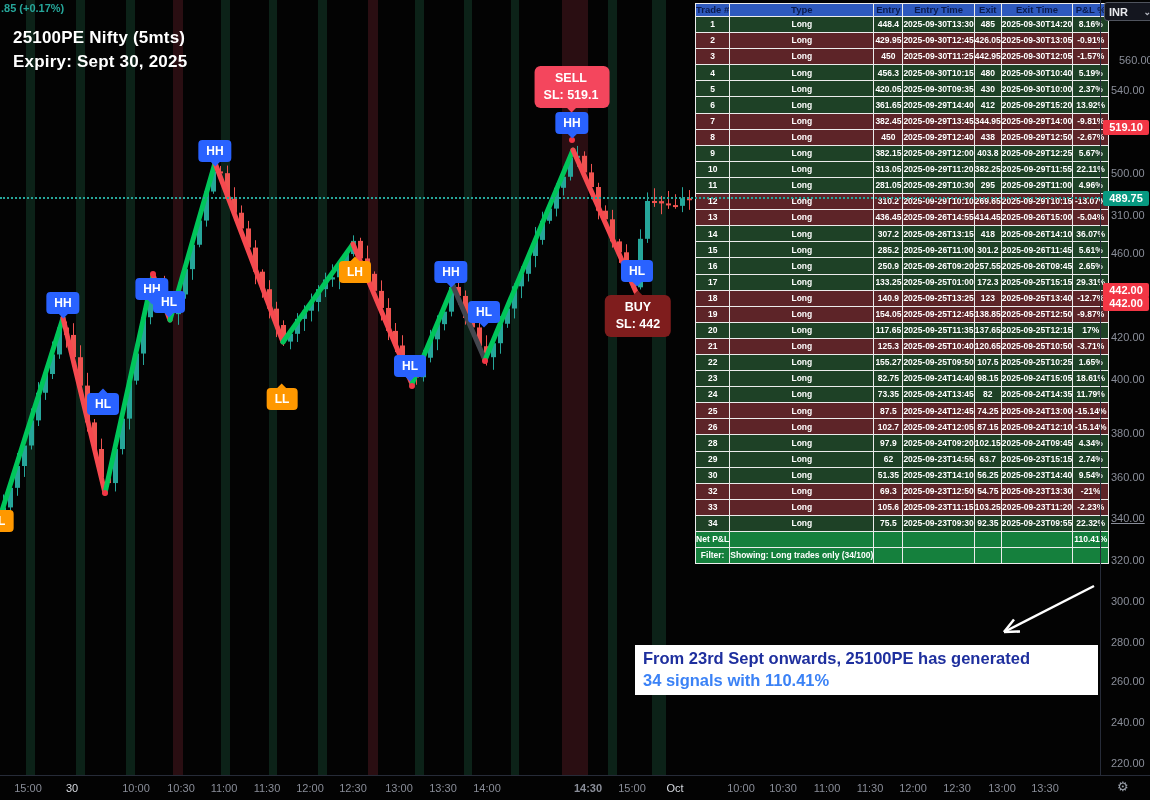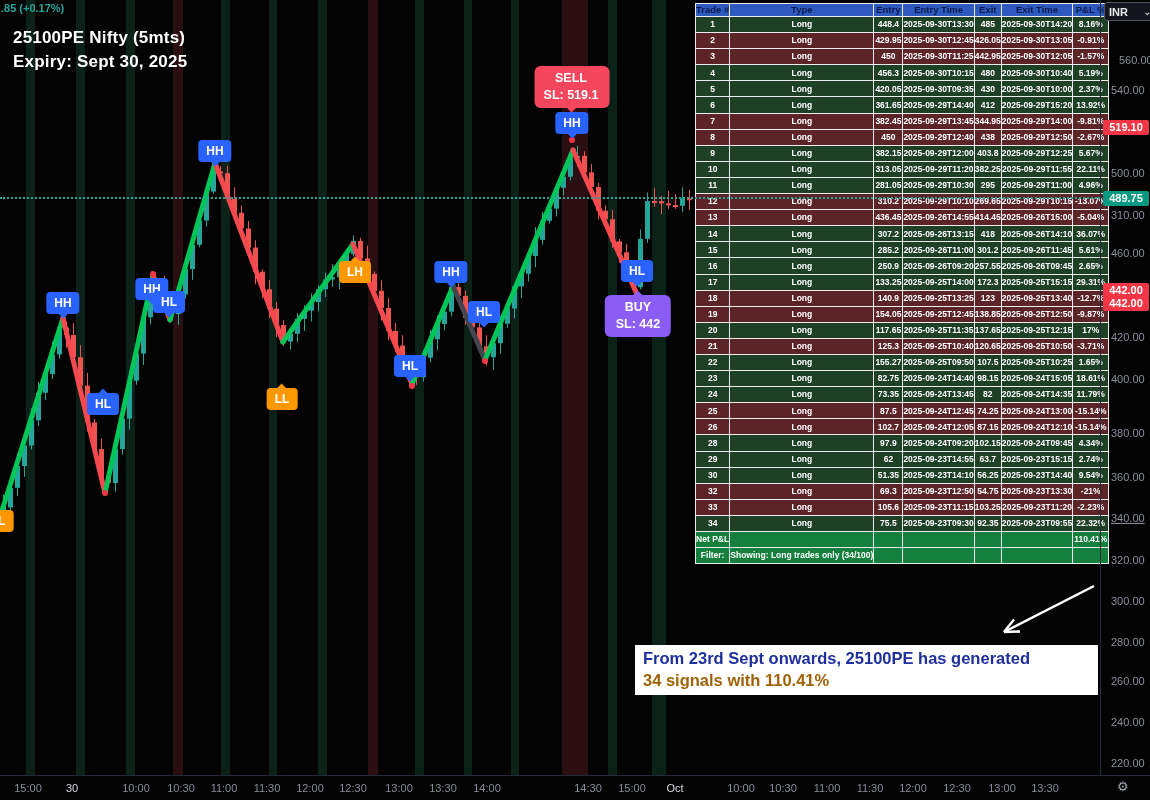--- a/index.html
+++ b/index.html
@@ -20,21 +20,21 @@
   #trade-table td,#trade-table th{border:1.6px solid #ececec;color:#fff;font-size:8.5px;font-weight:700;
               text-align:center;padding:0;height:15.1px;line-height:1;overflow:hidden;white-space:nowrap}
   #trade-table th{background:#2e59be;color:#0b1b4e;font-size:9.5px;height:12px}
   tr.win td{background:#1e4126}
   tr.loss td{background:#5d2428}
   tr.net td,tr.filter td{background:#15803d}
   #annotation{position:absolute;left:635px;top:645px;width:447px;background:#fff;z-index:7;
               padding:2px 8px 4px 8px}
   #annotation div{font-size:16.5px;font-weight:700;line-height:22px;white-space:nowrap}
   #annotation .l1{color:#1e2f9e}
-  #annotation .l2{color:#a16207}
+  #annotation .l2{color:#3b82f6}
   #price-axis{position:absolute;left:1100px;top:0;width:50px;height:775px;border-left:1px solid #262b38;z-index:8}
   .ptick{position:absolute;left:10px;font-size:11px;color:#8a8e99}
   .ptag{position:absolute;left:2px;width:46px;height:15px;border-radius:2px;color:#fff;font-size:11px;
         font-weight:700;text-align:center;line-height:15px;z-index:9}
   #currency-btn{position:absolute;left:3px;top:2px;width:42px;height:17px;background:#14161f;
         border:1px solid #50545e;border-radius:3px;color:#e8e9ed;font-size:11px;font-weight:700;
         display:flex;align-items:center;justify-content:space-between;padding:0 4px;z-index:10;cursor:pointer}
   #currency-btn .chev{font-size:9px;color:#b7bac4}
   #time-axis{position:absolute;left:0;top:775px;width:1150px;height:25px;border-top:1px solid #262b38;z-index:8}
   .ttick{position:absolute;top:6px;transform:translateX(-50%);font-size:11px;color:#8a8e99}
@@ -451,21 +451,21 @@
         <td>250.9</td>
         <td>2025-09-26T09:20</td>
         <td>257.55</td>
         <td>2025-09-26T09:45</td>
         <td>2.65%</td>
       </tr>
       <tr class="win">
         <td>17</td>
         <td>Long</td>
         <td>133.25</td>
-        <td>2025-09-25T14:00</td>
+        <td>2025-09-25T01:00</td>
         <td>172.3</td>
         <td>2025-09-25T15:15</td>
         <td>29.31%</td>
       </tr>
       <tr class="loss">
         <td>18</td>
         <td>Long</td>
         <td>140.9</td>
         <td>2025-09-25T13:25</td>
         <td>123</td>
@@ -657,21 +657,21 @@
     <div class="ttick em" style="left: 72px;">30</div>
     <div class="ttick" style="left: 136px;">10:00</div>
     <div class="ttick" style="left: 181px;">10:30</div>
     <div class="ttick" style="left: 224px;">11:00</div>
     <div class="ttick" style="left: 267px;">11:30</div>
     <div class="ttick" style="left: 310px;">12:00</div>
     <div class="ttick" style="left: 353px;">12:30</div>
     <div class="ttick" style="left: 399px;">13:00</div>
     <div class="ttick" style="left: 443px;">13:30</div>
     <div class="ttick" style="left: 487px;">14:00</div>
-    <div class="ttick" style="left: 588px;">14:30</div>
+    <div class="ttick" style="left: 588px; font-weight: bold;">14:30</div>
     <div class="ttick" style="left: 632px;">15:00</div>
     <div class="ttick em" style="left: 675px;">Oct</div>
     <div class="ttick" style="left: 741px;">10:00</div>
     <div class="ttick" style="left: 783px;">10:30</div>
     <div class="ttick" style="left: 827px;">11:00</div>
     <div class="ttick" style="left: 870px;">11:30</div>
     <div class="ttick" style="left: 913px;">12:00</div>
     <div class="ttick" style="left: 957px;">12:30</div>
     <div class="ttick" style="left: 1002px;">13:00</div>
     <div class="ttick" style="left: 1045px;">13:30</div>
@@ -688,17 +688,17 @@
 <div class="pivot-label" style="left: 410px; top: 366px; background: rgb(41, 98, 255);">HL<span class="ptr down"></span></div>
 <div class="pivot-label" style="left: 451px; top: 272px; background: rgb(41, 98, 255);">HH<span class="ptr down"></span></div>
 <div class="pivot-label" style="left: 484px; top: 312px; background: rgb(41, 98, 255);">HL<span class="ptr down"></span></div>
 <div class="pivot-label" style="left: 572px; top: 123px; background: rgb(41, 98, 255);">HH<span class="ptr down"></span></div>
 <div class="pivot-label" style="left: 637px; top: 271px; background: rgb(41, 98, 255);">HL<span class="ptr down"></span></div>
 <div class="signal-box" style="left: 572px; top: 66px; background: rgb(244, 70, 93); padding-left: 9px;">
     <div>SELL</div>
     <div>SL: 519.1</div>
     <span class="ptr down"></span>
   </div>
-<div class="signal-box" style="left: 638px; top: 295px; background: #8b5cf6;">
+<div class="signal-box" style="left: 638px; top: 295px; background: #7f1d1d;">
     <div>BUY</div>
     <div>SL: 442</div>
     <span class="ptr up"></span>
   </div>
 
 </body></html>

